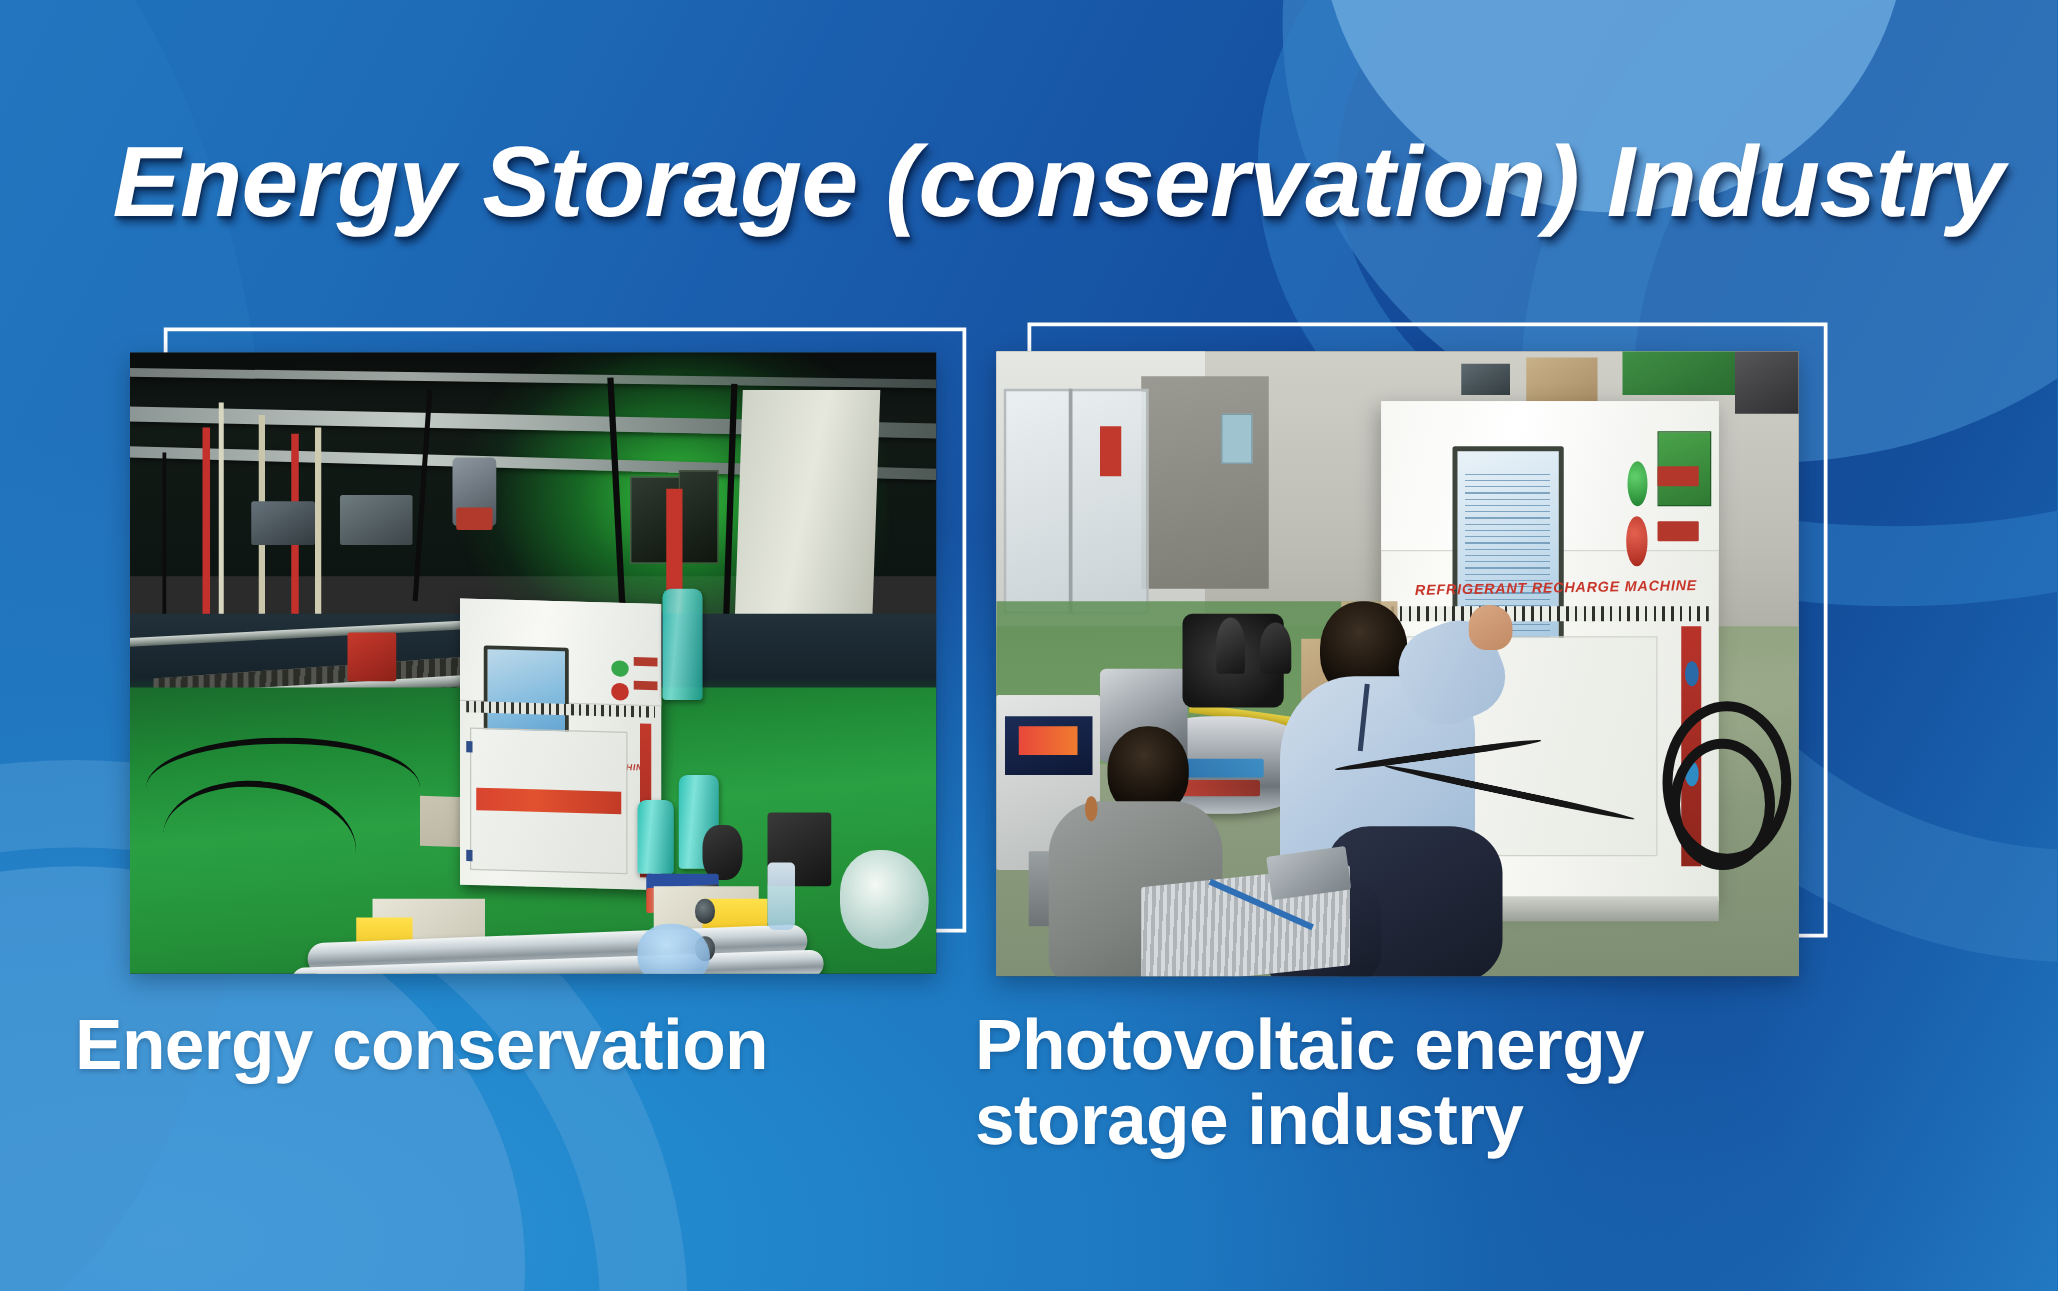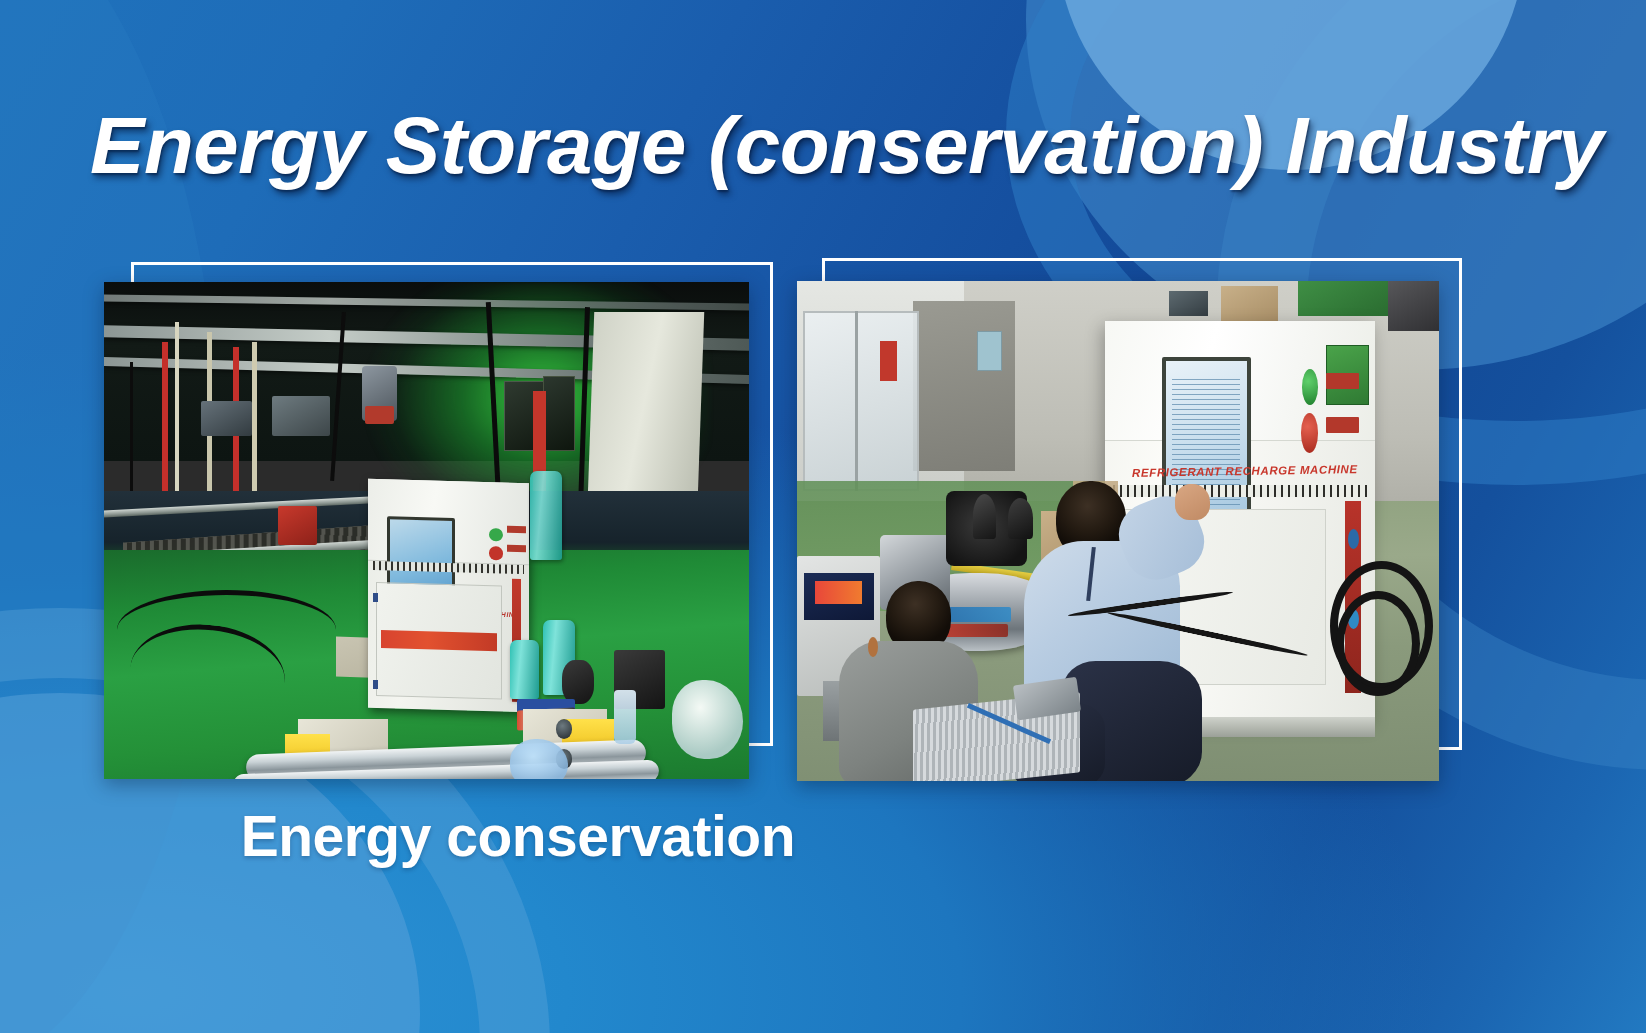--- a/index.html
+++ b/index.html
@@ -105,21 +105,21 @@
   #frame2 { left:822px; top:258px; width:640px; height:492px; }
   #photo2 { left:797px; top:281px; width:642px; height:500px; }
 
   
   .caption {
     position:absolute;
     color:#ffffff;
     font-weight:bold;
     font-size:57px;
     line-height:1.06;
-    text-align:right;
+    text-align:left;
     letter-spacing:-0.5px;
     text-shadow:0 2px 4px rgba(0,25,60,.28);
   }
   #cap1 { left:60px; top:806px; width:735px; }
   #cap2 { left:780px; top:806px; width:760px; }
   .caption .l2 { display:block; }
 
   
   .p1 { position:absolute; inset:0; }
   .p1-ceiling {
@@ -611,14 +611,18 @@
       <div class="p2-tool" style="left:34%;top:80%;width:10%;height:7%;transform:rotate(-8deg);"></div>
       <div style="position:absolute;left:26%;top:88%;width:14%;height:5px;background:#2f6fb5;transform:rotate(24deg);"></div>
 
       <div class="p2-hose" style="right:1%;top:56%;width:16%;height:26%;"></div>
       <div class="p2-hose" style="right:3%;top:62%;width:13%;height:21%;"></div>
       <div class="p2-hose-line" style="left:48%;top:70%;width:32%;transform:rotate(12deg);"></div>
       <div class="p2-hose-line" style="left:42%;top:64%;width:26%;transform:rotate(-8deg);"></div>
     </div>
   </div>
 
+  <div class="caption" id="cap2">
+    <span>Photovoltaic energy</span>
+    <span class="l2">storage industry</span>
+  </div>
 
 </div>
 
 </body></html>

